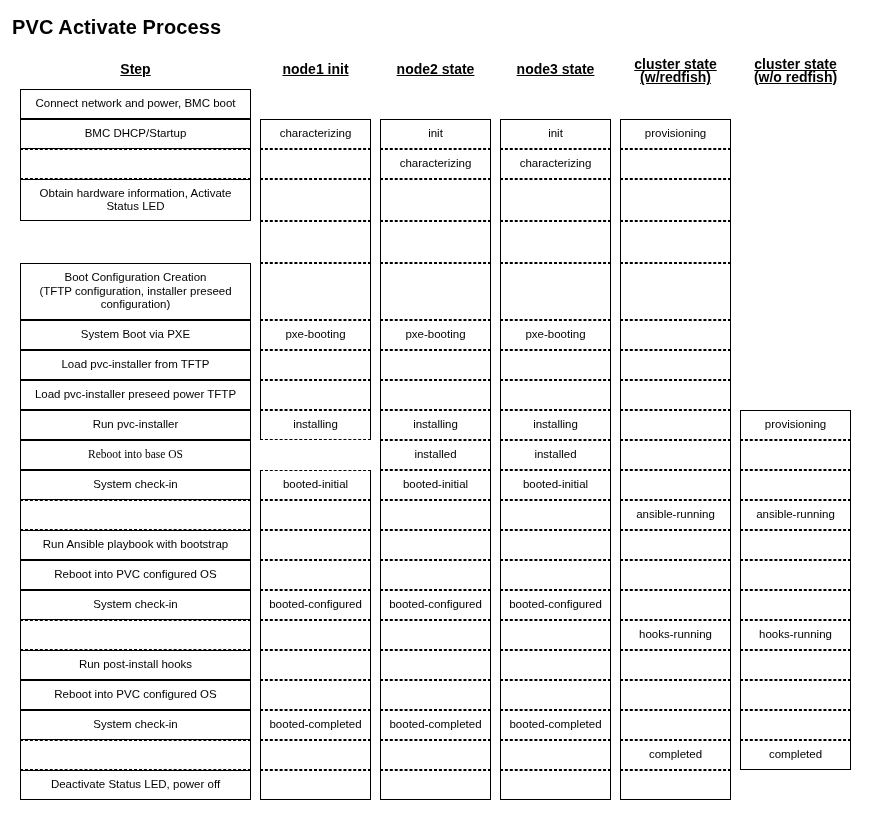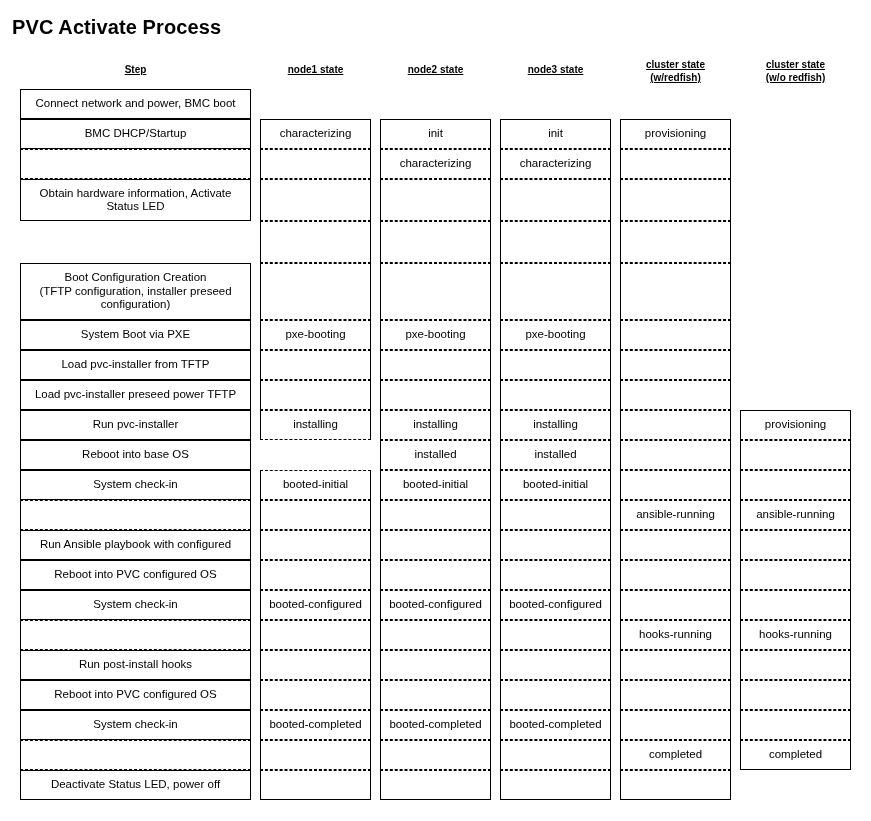--- a/index.html
+++ b/index.html
@@ -25,21 +25,21 @@
   }
   #grid {
     position: absolute;
     left: 0;
     top: 0;
     width: 871px;
     height: 821px;
   }
   .hdr {
     position: absolute;
-    font-size: 10px;
+    font-size: 14px;
     font-weight: bold;
     text-align: center;
     text-decoration: underline;
     line-height: 13px;
   }
   .cell {
     position: absolute;
     box-sizing: border-box;
     font-size: 11.5px;
     text-align: center;
@@ -60,21 +60,21 @@
   .b-b-dash { border-bottom: 1px dashed #000; }
   .b-none { border: 0; }
 </style>
 </head>
 <body>
 
 <div id="title">PVC Activate Process</div>
 
 <div id="grid">
     <div class="hdr" style="left: 20px; width: 231px; top: 63px;">Step</div>
-    <div class="hdr" style="left: 260px; width: 111px; top: 63px;">node1 state</div>
+    <div class="hdr" style="left: 260px; width: 111px; top: 63px;">node1 init</div>
     <div class="hdr" style="left: 380px; width: 111px; top: 63px;">node2 state</div>
     <div class="hdr" style="left: 500px; width: 111px; top: 63px;">node3 state</div>
     <div class="hdr" style="left: 620px; width: 111px; top: 58px;">
       <div>cluster state</div>
       <div>(w/redfish)</div>
     </div>
     <div class="hdr" style="left: 740px; width: 111px; top: 58px;">
       <div>cluster state</div>
       <div>(w/o redfish)</div>
     </div>
@@ -248,21 +248,21 @@
     </div>
     <div class="cell b-l-solid b-r-solid b-t-dash b-b-dash" style="left: 500px; top: 410px; width: 111px; height: 30px;">
       <span class="txt">installing</span>
     </div>
     <div class="cell b-l-solid b-r-solid b-t-dash b-b-dash" style="left: 620px; top: 410px; width: 111px; height: 30px;">
       <span class="txt"></span>
     </div>
     <div class="cell b-l-solid b-r-solid b-t-solid b-b-dash" style="left: 740px; top: 410px; width: 111px; height: 30px;">
       <span class="txt">provisioning</span>
     </div>
-    <div class="cell bs-solid" style="left: 20px; top: 440px; width: 231px; height: 30px;">
+    <div class="cell bs-solid" style="left: 20px; top: 440px; width: 231px; height: 30px; font-family: Liberation Serif, serif;">
       <span class="txt">Reboot into base OS</span>
     </div>
     <div class="cell b-l-solid b-r-solid b-t-dash b-b-dash" style="left: 380px; top: 440px; width: 111px; height: 30px;">
       <span class="txt">installed</span>
     </div>
     <div class="cell b-l-solid b-r-solid b-t-dash b-b-dash" style="left: 500px; top: 440px; width: 111px; height: 30px;">
       <span class="txt">installed</span>
     </div>
     <div class="cell b-l-solid b-r-solid b-t-dash b-b-dash" style="left: 620px; top: 440px; width: 111px; height: 30px;">
       <span class="txt"></span>
@@ -300,21 +300,21 @@
     <div class="cell b-l-solid b-r-solid b-t-dash b-b-dash" style="left: 500px; top: 500px; width: 111px; height: 30px;">
       <span class="txt"></span>
     </div>
     <div class="cell b-l-solid b-r-solid b-t-dash b-b-dash" style="left: 620px; top: 500px; width: 111px; height: 30px;">
       <span class="txt">ansible-running</span>
     </div>
     <div class="cell b-l-solid b-r-solid b-t-dash b-b-dash" style="left: 740px; top: 500px; width: 111px; height: 30px;">
       <span class="txt">ansible-running</span>
     </div>
     <div class="cell bs-solid" style="left: 20px; top: 530px; width: 231px; height: 30px;">
-      <span class="txt">Run Ansible playbook with configured</span>
+      <span class="txt">Run Ansible playbook with bootstrap</span>
     </div>
     <div class="cell b-l-solid b-r-solid b-t-dash b-b-dash" style="left: 260px; top: 530px; width: 111px; height: 30px;">
       <span class="txt"></span>
     </div>
     <div class="cell b-l-solid b-r-solid b-t-dash b-b-dash" style="left: 380px; top: 530px; width: 111px; height: 30px;">
       <span class="txt"></span>
     </div>
     <div class="cell b-l-solid b-r-solid b-t-dash b-b-dash" style="left: 500px; top: 530px; width: 111px; height: 30px;">
       <span class="txt"></span>
     </div>

